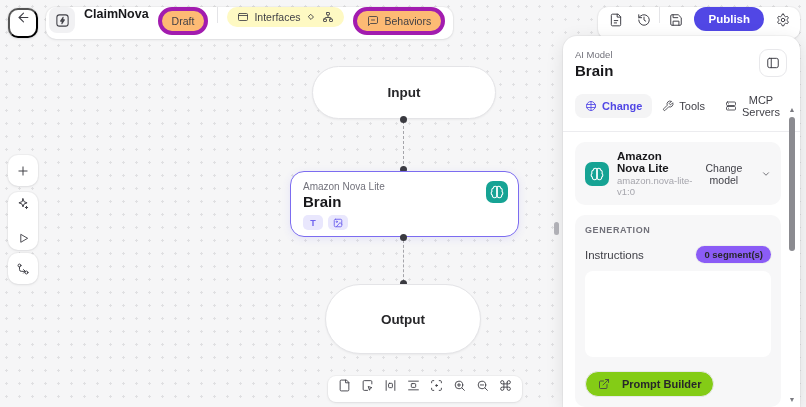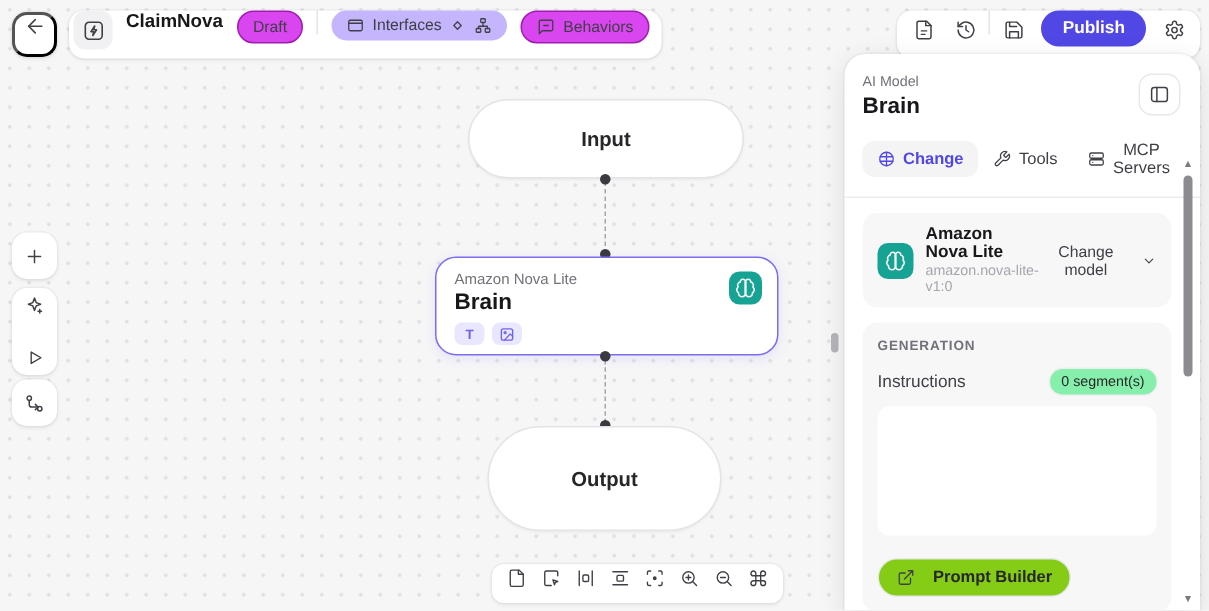--- a/index.html
+++ b/index.html
@@ -16,22 +16,22 @@
   .icon { stroke:#3f3f46; stroke-width:1.7; fill:none; stroke-linecap:round; stroke-linejoin:round; }
   .card { background:#fff; border-radius:10px; box-shadow:0 1px 3px rgba(16,16,20,.08), 0 0 0 1px rgba(16,16,20,.03); }
   .abs { position:absolute; }
   .flex { display:flex; align-items:flex-start; }
 
   
   .back-btn { left:8px; top:8px; width:30px; height:30px; justify-content:center; }
   .tb-left { left:46px; top:7px; height:32px; padding:0 8px 0 3px; gap:9px; }
   .logo-btn { width:26px; height:26px; background:#f1f1f3; border-radius:8px; display:flex; align-items:center; justify-content:center; }
   .app-name { font-size:12.5px; font-weight:bold; color:#18181b; }
-  .pill { border:1px solid #a21caf; border-radius:999px; font-size:10.5px; color:#3f3f46; padding:4px 10px; display:flex; align-items:center; gap:5px; background:#d946ef; }
-  .pill-gray { background:#c4b5fd; border:none; }
+  .pill { border:4px solid #a21caf; border-radius:999px; font-size:10.5px; color:#3f3f46; padding:4px 10px; display:flex; align-items:center; gap:5px; background:#fdba74; }
+  .pill-gray { background:#fef9c3; border:none; }
   .vsep { width:1px; height:16px; background:#e4e4e7; }
   .tb-right { right:6px; top:7px; height:32px; padding:0 5px; gap:3px; }
   .icon-btn { width:25px; height:25px; border-radius:7px; display:flex; align-items:center; justify-content:center; background:transparent; border:none; cursor:pointer; }
   .publish-btn { border:none; cursor:pointer; border-radius:999px; padding:6px 14px; font-size:11.5px; font-weight:bold; color:#fff; background:#5147e5; margin:0 3px; }
 
   
   .lt { left:8px; width:30px; flex-direction:column; justify-content:center; gap:12px; display:flex; align-items:center; }
   .lt1 { top:155px; height:31px; }
   .lt2 { top:192px; height:58px; }
   .lt3 { top:253px; height:31px; }
@@ -70,21 +70,21 @@
   .p-body { padding:10px 19px 0 12px; }
   .m-card { background:#f7f7f8; border-radius:10px; padding:8px 10px; display:flex; align-items:center; gap:8px; }
   .m-chip { width:24px; height:24px; border-radius:7px; background:#16a394; display:flex; align-items:center; justify-content:center; flex:none; }
   .m-name { font-size:11.5px; font-weight:bold; color:#18181b; }
   .m-id { font-size:9.5px; color:#a6a6ad; margin-top:1px; }
   .m-change { margin-left:auto; display:flex; align-items:center; gap:14px; font-size:10.5px; color:#3f3f46; background:none; border:none; cursor:pointer; }
   .sec-card { background:#f7f7f8; border-radius:10px; padding:10px; margin-top:10px; }
   .sec-h { font-size:9px; font-weight:bold; letter-spacing:.6px; color:#71717a; }
   .inst-row { display:flex; align-items:center; margin-top:11px; }
   .inst-label { font-size:11.5px; color:#3f3f46; }
-  .seg-badge { margin-left:auto; background:#86efac; border-radius:999px; padding:3px 8px; font-size:9.5px; font-weight:normal; color:#27272a; box-shadow:0 0 0 1px rgba(16,16,20,.04); }
+  .seg-badge { margin-left:auto; background:#8b5cf6; border-radius:999px; padding:3px 8px; font-size:9.5px; font-weight:bold; color:#27272a; box-shadow:0 0 0 1px rgba(16,16,20,.04); }
   .inst-box { margin-top:8px; height:86px; background:#fff; border-radius:8px; width:100%; border:none; resize:none; }
   .pb-btn { margin-top:10px; display:inline-flex; align-items:center; gap:12px; background:#84cc16; border:1px solid #e8e8eb; border-radius:999px; padding:6px 12px; font-size:11px; font-weight:bold; color:#27272a; cursor:pointer; }
 
   
   .p-scroll { position:absolute; right:3px; top:70px; bottom:4px; width:10px; }
   .p-sb-arrow { position:absolute; left:0; width:10px; text-align:center; font-size:7px; color:#7a7a80; line-height:7px; }
   .p-sb-thumb { position:absolute; left:2px; top:11px; width:6px; height:134px; border-radius:3px; background:#8b8b90; }
 </style>
 </head>
 <body>

